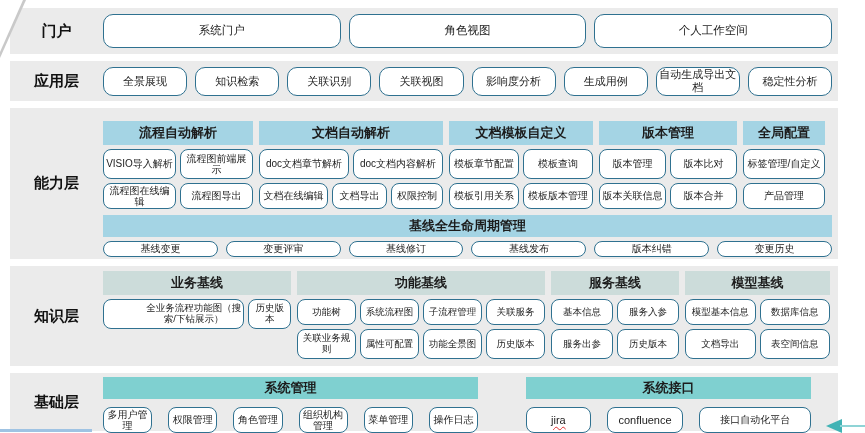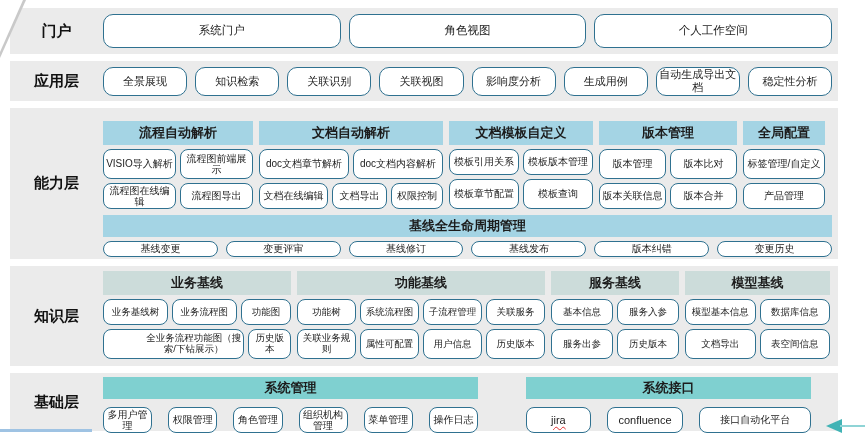--- a/index.html
+++ b/index.html
@@ -125,27 +125,27 @@
             <div class="btn">doc文档内容解析</div>
           </div>
           <div class="row row2">
             <div class="btn">文档在线编辑</div>
             <div class="btn">文档导出</div>
             <div class="btn">权限控制</div>
           </div>
         </div>
         <div class="col cap-group cg3">
           <div class="hdr hdr-cap">文档模板自定义</div>
+          <div class="row row1">
+            <div class="btn">模板章节配置</div>
+            <div class="btn">模板查询</div>
+          </div>
           <div class="row row2">
             <div class="btn">模板引用关系</div>
             <div class="btn">模板版本管理</div>
-          </div>
-          <div class="row row1">
-            <div class="btn">模板章节配置</div>
-            <div class="btn">模板查询</div>
           </div>
         </div>
         <div class="col cap-group cg4">
           <div class="hdr hdr-cap">版本管理</div>
           <div class="row row1">
             <div class="btn">版本管理</div>
             <div class="btn">版本比对</div>
           </div>
           <div class="row row2">
             <div class="btn">版本关联信息</div>
@@ -173,42 +173,37 @@
       </div>
     </div>
   </div>
 
   <div class="band b4">
     <div class="band-label">知识层</div>
     <div class="band-content">
       <div class="kn-groups">
         <div class="col kn-group kg1">
           <div class="hdr hdr-kn">业务基线</div>
-          <div class="row row1">
-            <div class="btn">业务基线树</div>
-            <div class="btn">业务流程图</div>
-            <div class="btn">功能图</div>
-          </div>
           <div class="row row2">
             <div class="btn">全业务流程功能图（搜索/下钻展示）</div>
             <div class="btn">历史版本</div>
           </div>
         </div>
         <div class="col kn-group kg2">
           <div class="hdr hdr-kn">功能基线</div>
           <div class="row row1">
             <div class="btn">功能树</div>
             <div class="btn">系统流程图</div>
             <div class="btn">子流程管理</div>
             <div class="btn">关联服务</div>
           </div>
           <div class="row row2">
             <div class="btn">关联业务规则</div>
             <div class="btn">属性可配置</div>
-            <div class="btn">用户信息</div>
+            <div class="btn">功能全景图</div>
             <div class="btn">历史版本</div>
           </div>
         </div>
         <div class="col kn-group kg3">
           <div class="hdr hdr-kn">服务基线</div>
           <div class="row row1">
             <div class="btn">基本信息</div>
             <div class="btn">服务入参</div>
           </div>
           <div class="row row2">

